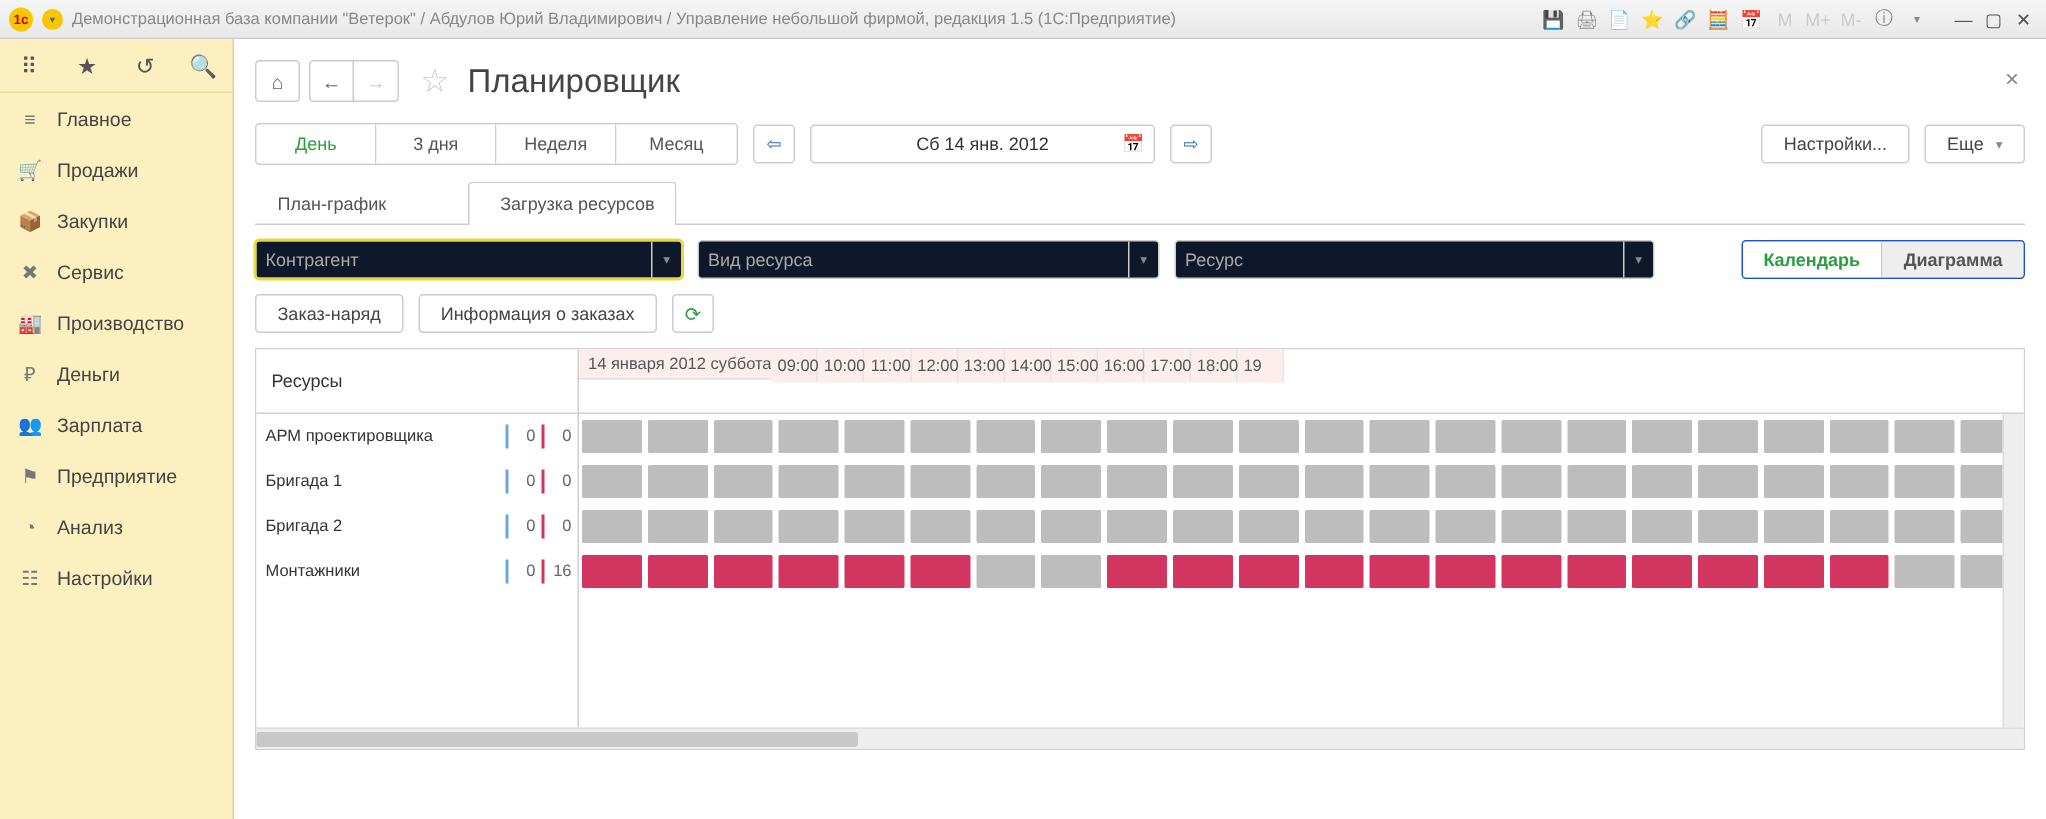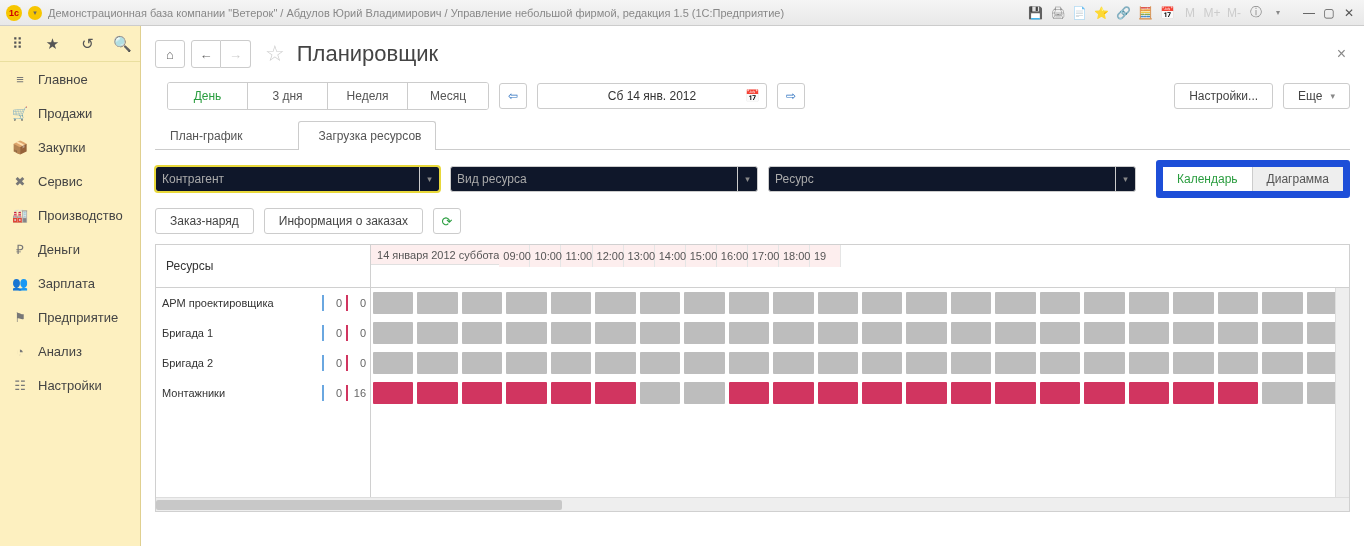--- a/index.html
+++ b/index.html
@@ -27,40 +27,40 @@
 .header { display:flex; align-items:center; gap: 6px; height: 40px; }
 .hbtn { width: 30px; height: 28px; border:1px solid #ccc; background:#fff; display:flex; align-items:center; justify-content:center; font-size:13px; color:#666; border-radius:3px; cursor:pointer; }
 .hgrp { display:flex; }
 .hgrp .hbtn:first-child { border-top-right-radius:0; border-bottom-right-radius:0; }
 .hgrp .hbtn:last-child { border-left:none; border-top-left-radius:0; border-bottom-left-radius:0; }
 .star { font-size: 22px; color:#ccc; margin: 0 6px 0 8px; cursor:pointer; }
 .pagetitle { font-size: 22px; color:#444; }
 .closex { margin-left:auto; font-size:16px; color:#888; cursor:pointer; padding:4px; }
 
 .toolbar1 { display:flex; align-items:center; gap: 10px; margin-top: 8px; }
-.periodgrp { display:flex; border:1px solid #ccc; border-radius:3px; overflow:hidden;margin-left:12px; }
+.periodgrp { display:flex; border:1px solid #ccc; border-radius:3px; overflow:hidden; }
 .periodgrp .pbtn { width: 80px; height: 26px; display:flex; align-items:center; justify-content:center; font-size:12px; color:#555; cursor:pointer; border-right:1px solid #ccc; background:#fff; }
 .periodgrp .pbtn:last-child { border-right:none; }
 .periodgrp .pbtn.active { color:#2a9d3f; }
 .navbtn { width: 28px; height: 26px; border:1px solid #ccc; background:#fff; border-radius:3px; display:flex; align-items:center; justify-content:center; color:#2a6fbf; cursor:pointer; font-size:12px; }
 .datefield { width: 230px; height: 26px; border:1px solid #ccc; border-radius:3px; display:flex; align-items:center; justify-content:center; position:relative; font-size:12px; color:#333; background:#fff; }
 .datefield .cal { position:absolute; right:6px; color:#b89030; font-size:12px; cursor:pointer; }
 .spacer { flex:1; }
 .btn { height: 26px; border:1px solid #ccc; background:#fff; border-radius:3px; padding: 0 14px; display:flex; align-items:center; font-size:12px; color:#444; cursor:pointer; }
 .btn.dd::after { content:"▾"; margin-left:8px; color:#888; font-size:9px; }
 
 .tabs { display:flex; margin-top: 10px; border-bottom:1px solid #ccc;gap:40px; }
 .tab { padding: 7px 14px; font-size:12px; color:#555; cursor:pointer; border:1px solid transparent; border-bottom:none; position:relative; top:1px; background:transparent; }
 .tab.active { border-color:#ccc; background:#fff; border-radius:3px 3px 0 0;padding-left:20px; }
 
 .filters { display:flex; gap: 10px; margin-top: 10px; align-items:center; }
 .combo { height: 26px; border:1px solid #ccc; border-radius:3px; background:#0f172a; display:flex; align-items:center; padding: 4px 6px; position:relative; font-size:12px; color:#aaa; cursor:pointer; }
 .combo .arrow { position:absolute; right:0; top:0; bottom:0; width:20px; border-left:1px solid #ccc; display:flex; align-items:center; justify-content:center; color:#888; font-size:9px; }
 .combo.hl { outline:2px solid #e8d83a; outline-offset:-1px; }
-.viewgrp { display:flex; border:7px solid #1d4ed8; border-radius:3px; overflow:hidden; }
+.viewgrp { display:flex; border:1px solid #1d4ed8; border-radius:3px; overflow:hidden;font-weight:bold; }
 .viewgrp .vbtn { height:24px; padding:0 14px; display:flex; align-items:center; font-size:12px; cursor:pointer; border-right:1px solid #ccc; }
 .viewgrp .vbtn:last-child { border-right:none; }
 .viewgrp .vbtn.cal { color:#2a9d3f; background:#fff; }
 .viewgrp .vbtn.dia { background:#eee; color:#555; }
 
 .actions { display:flex; gap: 10px; margin-top: 10px; align-items:center; }
 .refresh { width: 28px; height:26px; border:1px solid #ccc; border-radius:3px; background:#fff; display:flex; align-items:center; justify-content:center; color:#2a9d3f; cursor:pointer; font-size:13px; }
 
 .grid { margin-top: 10px; border:1px solid #d0d0d0; display:flex; flex-direction:column; height: 268px; position:relative; }
 .grid .ghead { display:flex; background:#fff; border-bottom:1px solid #d0d0d0; }
@@ -202,21 +202,21 @@
 
     <div class="filters">
       <div class="combo hl" style="width:285px">
         <span>Контрагент</span>
         <span class="arrow">▾</span>
       </div>
       <div class="combo" style="width:308px">
         <span>Вид ресурса</span>
         <span class="arrow">▾</span>
       </div>
-      <div class="combo" style="width:368px">
+      <div class="combo" style="width:320px">
         <span>Ресурс</span>
         <span class="arrow">▾</span>
       </div>
       <div class="spacer"></div>
       <div class="viewgrp">
         <div class="vbtn cal">Календарь</div>
         <div class="vbtn dia">Диаграмма</div>
       </div>
     </div>
 

